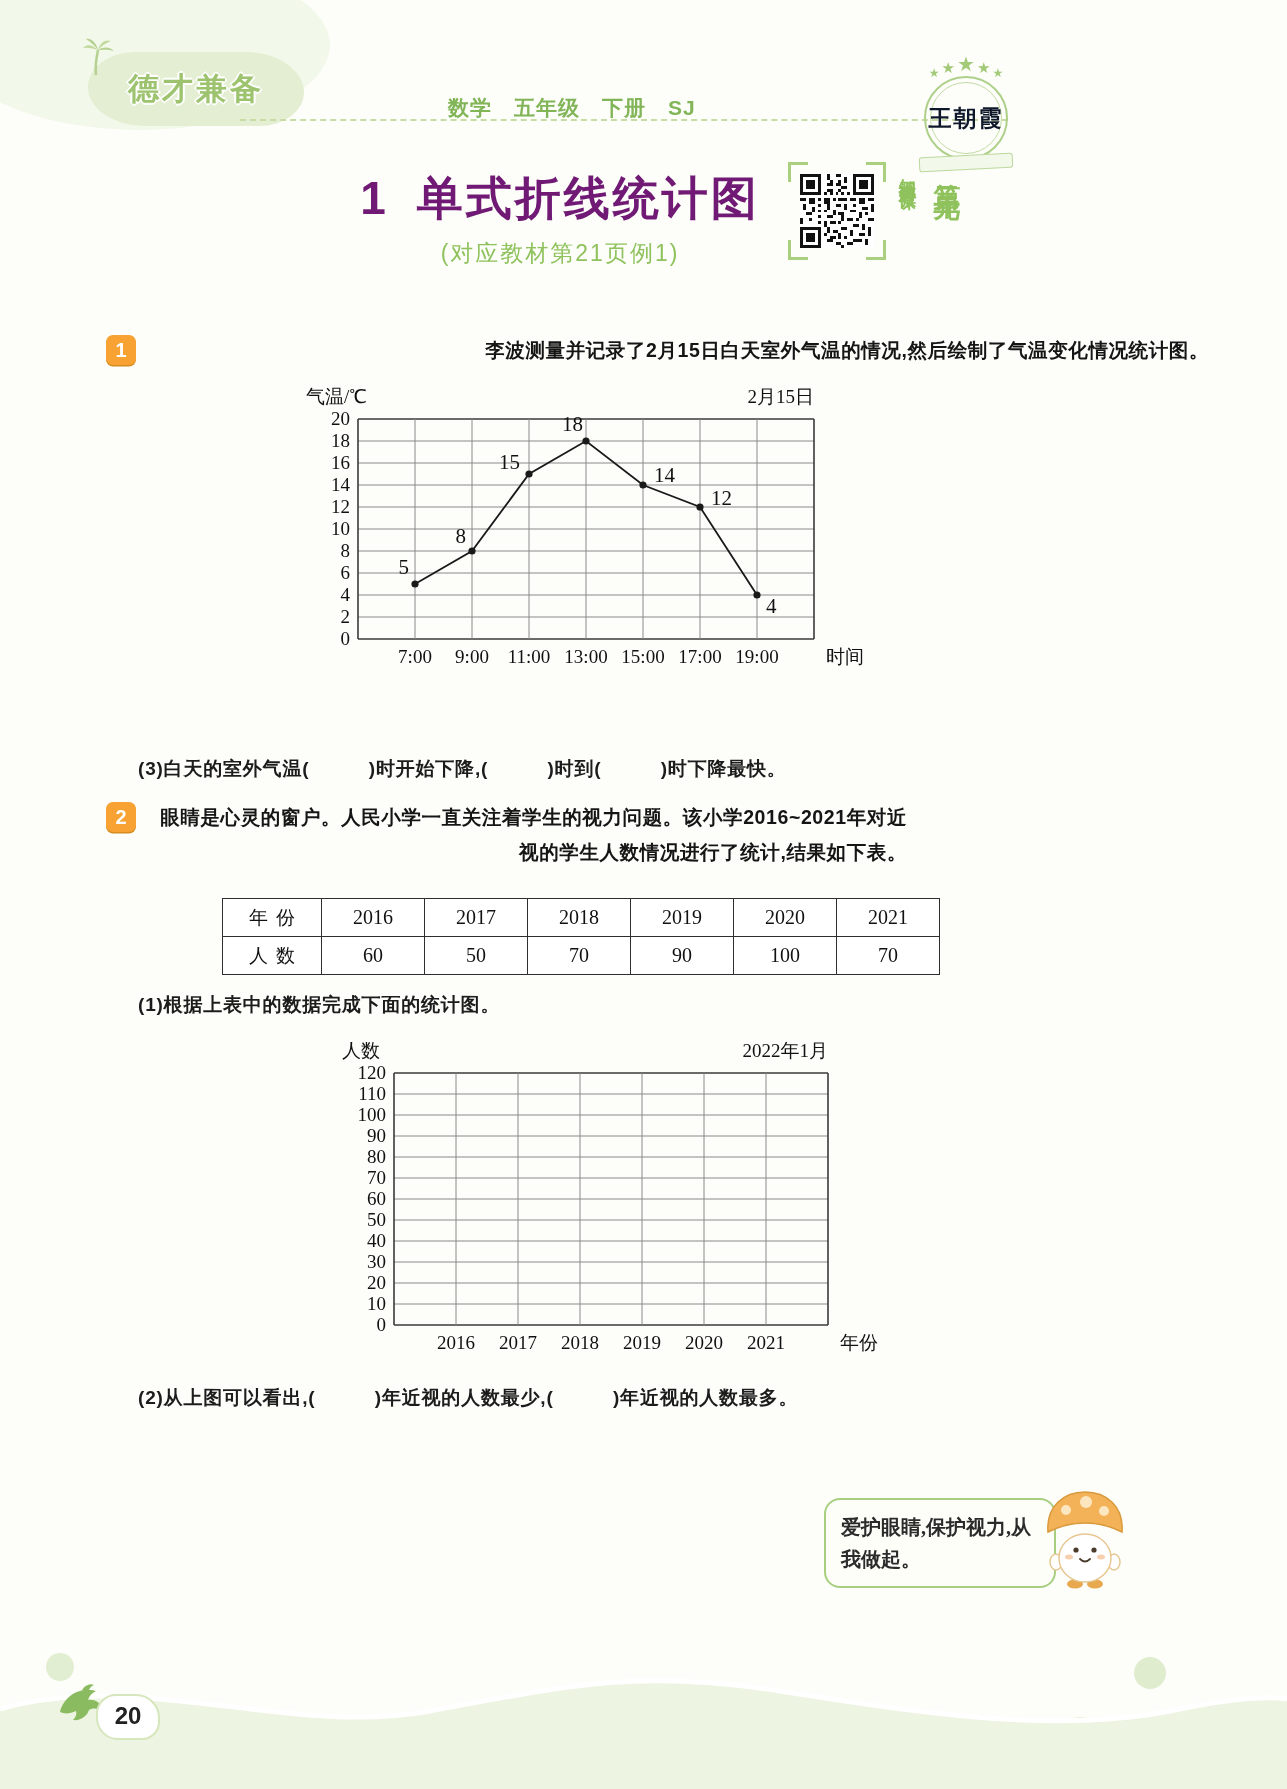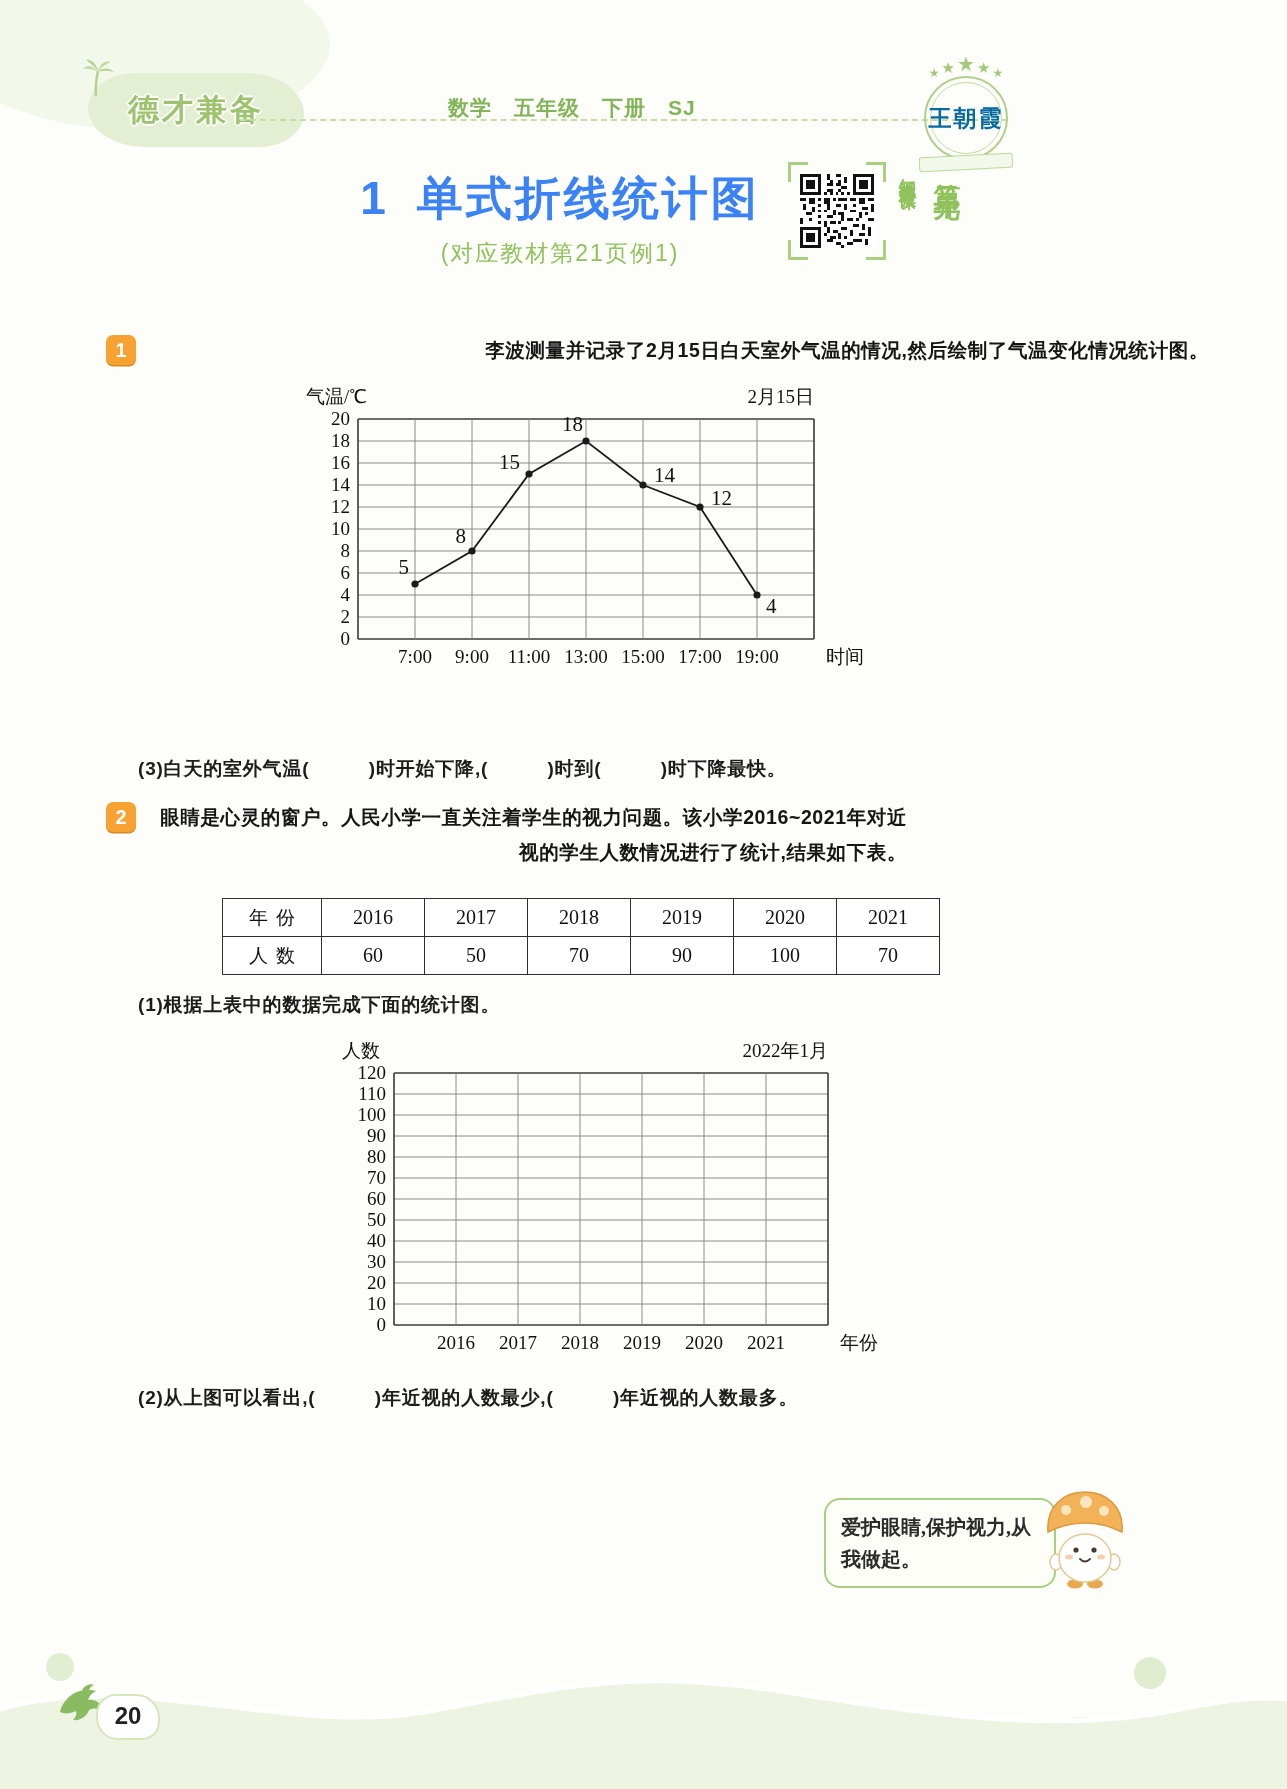--- a/index.html
+++ b/index.html
@@ -1,45 +1,45 @@
 <!DOCTYPE html>
 <html><head>
 <meta charset="utf-8">
 <style>
   html,body{margin:0;padding:0;background:#fff;}
   .page{position:relative;width:1287px;height:1789px;background:#fdfefa;overflow:hidden;
         font-family:"Liberation Sans",sans-serif;color:#141414;}
   .deco-blob{position:absolute;border-radius:50%;background:#eaf2dd;opacity:.55;}
 
   
-  .logo-cloud{position:absolute;left:88px;top:73px;width:216px;height:74px;background:#e3eed2;
+  .logo-cloud{position:absolute;left:88px;top:52px;width:216px;height:74px;background:#e3eed2;
       border-radius:48px 60px 46px 58px / 36px 42px 34px 40px;display:flex;align-items:center;justify-content:center;}
   .logo-cloud .logo-text{font-size:31px;font-weight:900;letter-spacing:3px;color:#9dc36f;
       text-shadow:-2px 0 #fff,2px 0 #fff,0 -2px #fff,0 2px #fff,1px 1px 0 #fff,-1px -1px 0 #fff;}
   .palm{position:absolute;left:-6px;top:-16px;}
   .header-rule{position:absolute;left:240px;top:119px;width:768px;border-top:2px dashed #c6dca4;}
   .course{position:absolute;left:448px;top:94px;font-size:21px;font-weight:600;color:#82b558;letter-spacing:1px;}
   .badge{position:absolute;left:903px;top:52px;width:126px;text-align:center;}
   .stars{height:24px;color:#a3ca78;}
   .stars span{display:inline-block;margin:0 1px;}
   .stars span:nth-child(1){font-size:12px;transform:translateY(6px);}
   .stars span:nth-child(2){font-size:15px;transform:translateY(2px);}
   .stars span:nth-child(3){font-size:20px;}
   .stars span:nth-child(4){font-size:15px;transform:translateY(2px);}
   .stars span:nth-child(5){font-size:12px;transform:translateY(6px);}
   .badge-circle{position:relative;width:80px;height:80px;margin:0 auto;border:2px solid #aed08a;border-radius:50%;}
   .badge-circle:before{content:"";position:absolute;inset:4px;border:1px solid #c3dba4;border-radius:50%;}
   .badge-circle span{position:absolute;inset:0;display:flex;align-items:center;justify-content:center;
-      font-family:"Liberation Serif",serif;font-size:23px;font-weight:700;letter-spacing:2px;color:#0369a1;}
+      font-family:"Liberation Serif",serif;font-size:23px;font-weight:700;letter-spacing:2px;color:#0f172a;}
   .badge-ribbon{width:92px;height:13px;margin:-5px auto 0;background:#f2f8ea;border:1.5px solid #bcd89c;
       border-radius:3px;transform:rotate(-3deg);}
 
   
   .title-wrap{position:absolute;left:120px;top:168px;width:880px;text-align:center;}
-  .title-wrap h1{margin:0;font-size:46px;font-weight:900;letter-spacing:3px;color:#3b82f6;}
+  .title-wrap h1{margin:0;font-size:46px;font-weight:900;letter-spacing:3px;color:#701a75;}
   .title-wrap h1 .tsp{margin-left:28px;}
   .subtitle{margin-top:8px;font-family:Liberation Sans, sans-serif;font-size:23px;letter-spacing:2px;color:#8fc25c;}
 
   
   .qr-block{position:absolute;left:788px;top:162px;display:flex;align-items:flex-start;gap:10px;}
   .qr-frame{position:relative;width:98px;height:98px;padding:0;}
   .qr-frame svg{position:absolute;left:12px;top:12px;width:74px;height:74px;shape-rendering:crispEdges;}
   .qr-frame .c{position:absolute;width:17px;height:17px;}
   .qr-frame .tl{left:0;top:0;border-left:3px solid #a9cf7f;border-top:3px solid #a9cf7f;}
   .qr-frame .tr{right:0;top:0;border-right:3px solid #a9cf7f;border-top:3px solid #a9cf7f;}

